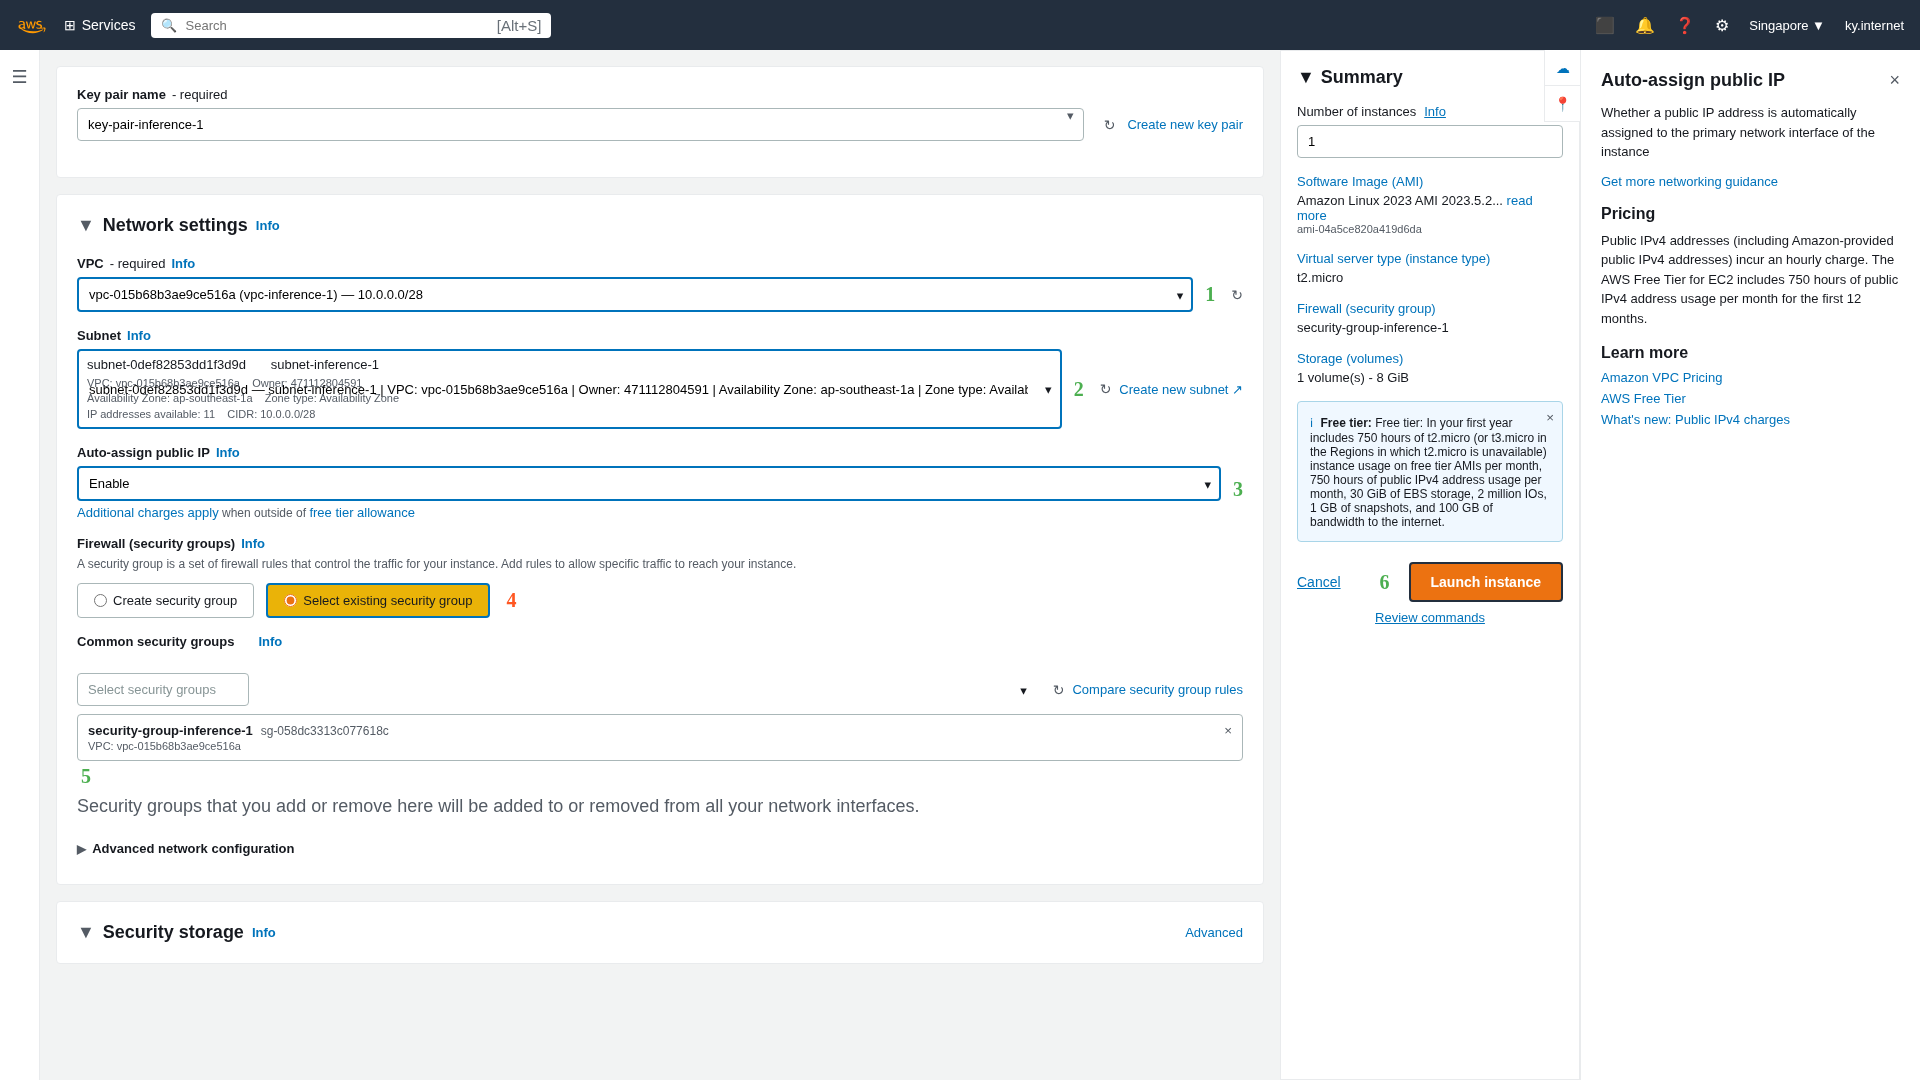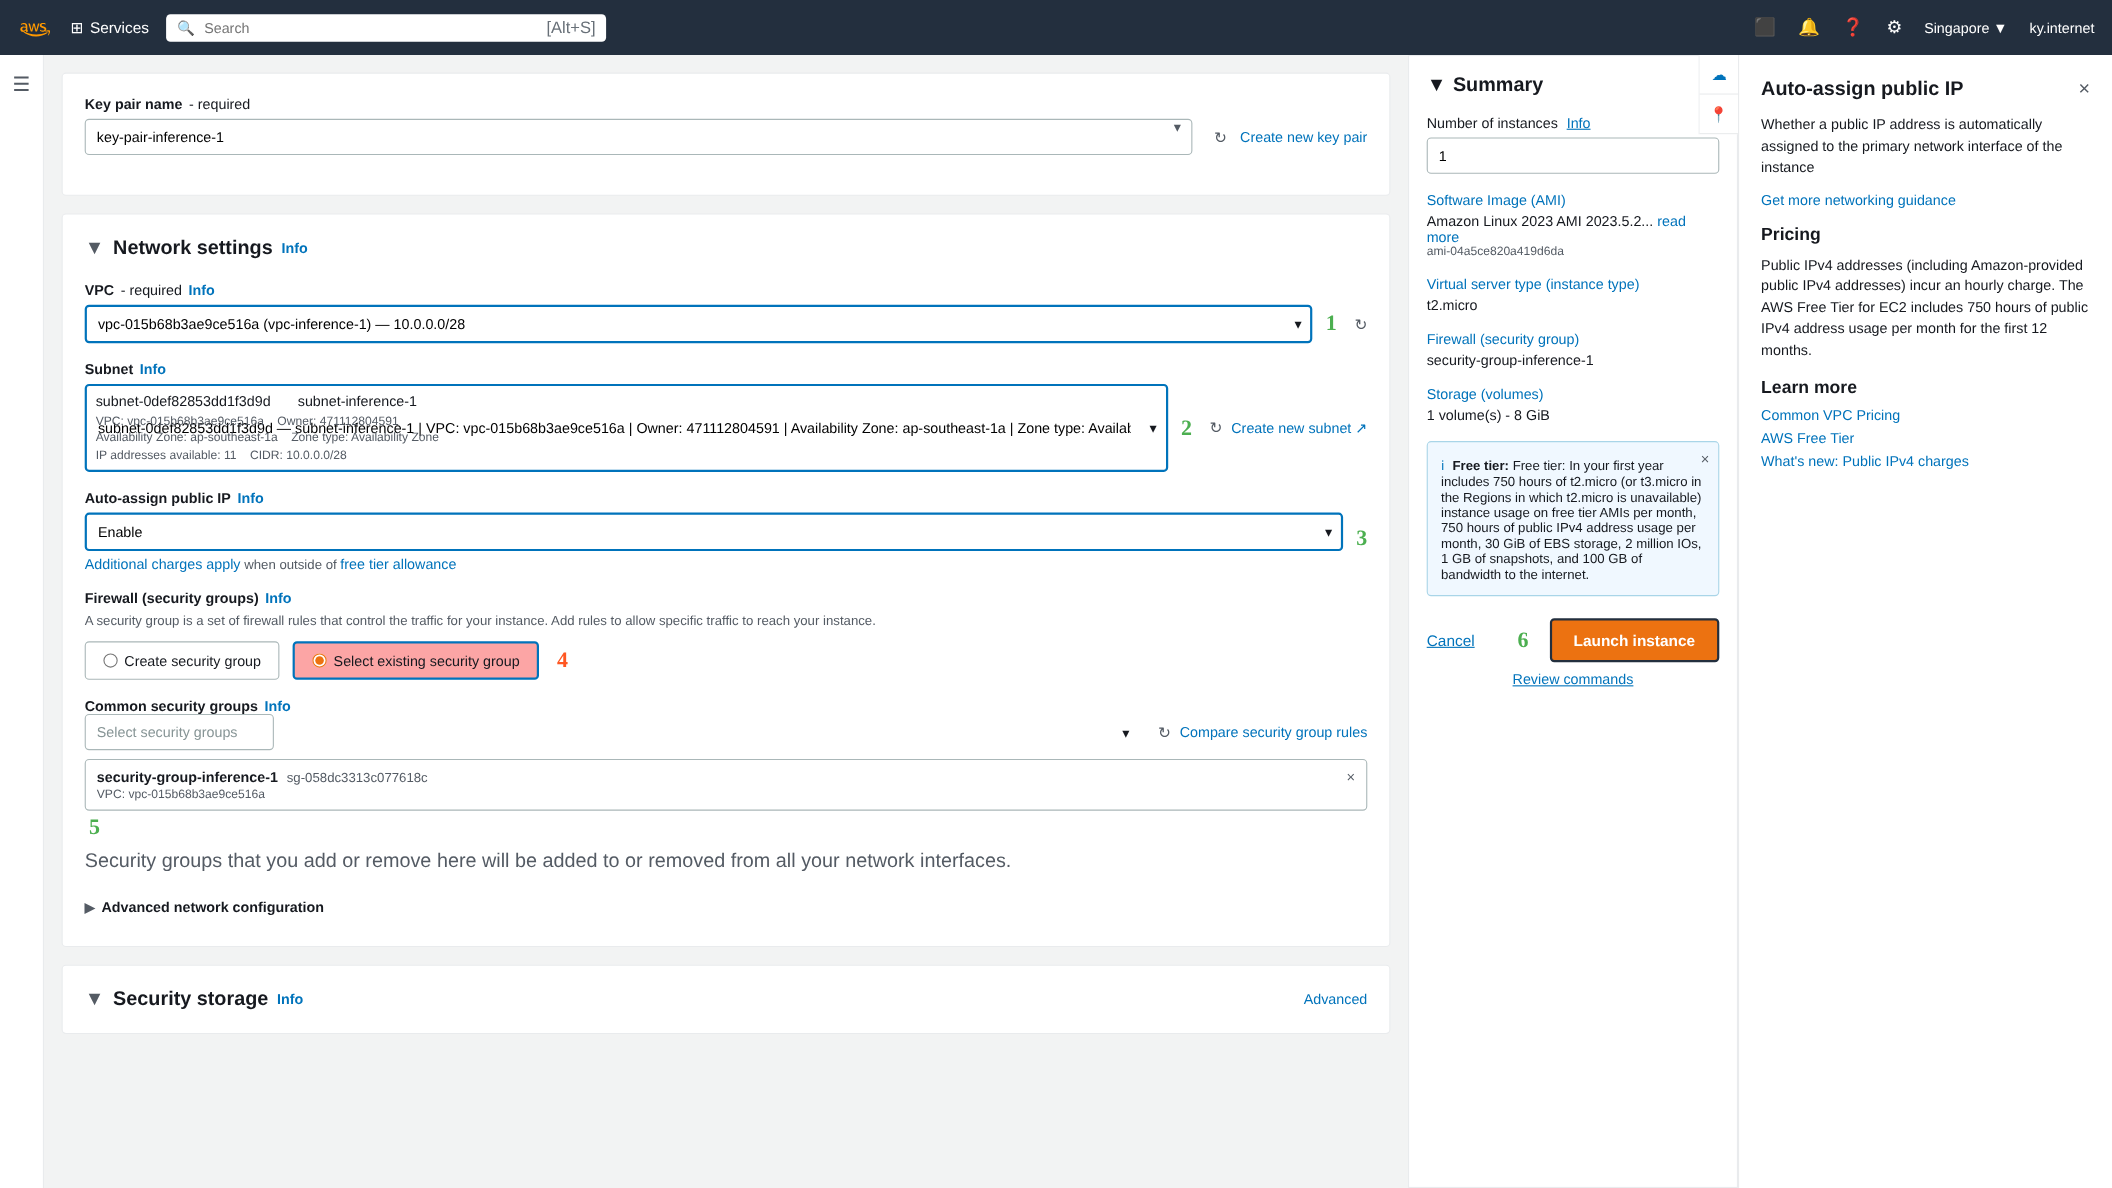--- a/index.html
+++ b/index.html
@@ -101,25 +101,25 @@
     .firewall-section { margin-top: 16px; }
     .firewall-desc { font-size: 12px; color: #545b64; margin-bottom: 12px; }
 
     .radio-group { display: flex; gap: 12px; margin-bottom: 16px; }
     .radio-btn {
       display: flex; align-items: center; gap: 6px; padding: 8px 16px;
       border: 1px solid #aab7b8; border-radius: 4px; cursor: pointer; font-size: 13px;
       background: #fff;
     }
     .radio-btn.selected {
-      border: 2px solid #0073bb; background: #fca5a5;
+      border: 2px solid #0073bb; background: #eab308;
     }
     .radio-btn input[type="radio"] { accent-color: #ec7211; }
 
-    .common-sg-label { font-size: 13px; font-weight: 600; margin-bottom: 0; display: flex; align-items: flex-start; gap: 6px; }
+    .common-sg-label { font-size: 13px; font-weight: 600; margin-bottom: 24px; display: flex; align-items: flex-start; gap: 24px; }
 
     .sg-select-wrapper { position: relative; display: flex; align-items: center; gap: 8px; }
     .sg-select {
       flex: 1; border: 1px solid #aab7b8; border-radius: 4px; padding: 8px 32px 8px 10px;
       font-size: 13px; background: #fff; appearance: none; outline: none; cursor: pointer;
       color: #879596;
     }
 
     .compare-link { color: #0073bb; font-size: 13px; cursor: pointer; text-decoration: none; white-space: nowrap; }
     .sg-vpc { font-size: 11px; color: #545b64; margin-top: 2px; }
@@ -494,21 +494,21 @@
     <a class="info-panel-link">Get more networking guidance</a>
 
     <div class="pricing-section">
       <div class="pricing-title">Pricing</div>
       <p class="pricing-desc">Public IPv4 addresses (including Amazon-provided public IPv4 addresses) incur an hourly charge. The AWS Free Tier for EC2 includes 750 hours of public IPv4 address usage per month for the first 12 months.</p>
     </div>
 
     <div class="learn-more-section">
       <div class="learn-more-title">Learn more</div>
       <div class="learn-more-links">
-        <a>Common VPC Pricing</a>
+        <a>Amazon VPC Pricing</a>
         <a>AWS Free Tier</a>
         <a>What's new: Public IPv4 charges</a>
       </div>
     </div>
   </div>
 </div>
 
 <div class="side-icons" style="right:340px;">
   <div class="side-icon-btn">☁</div>
   <div class="side-icon-btn">📍</div>

